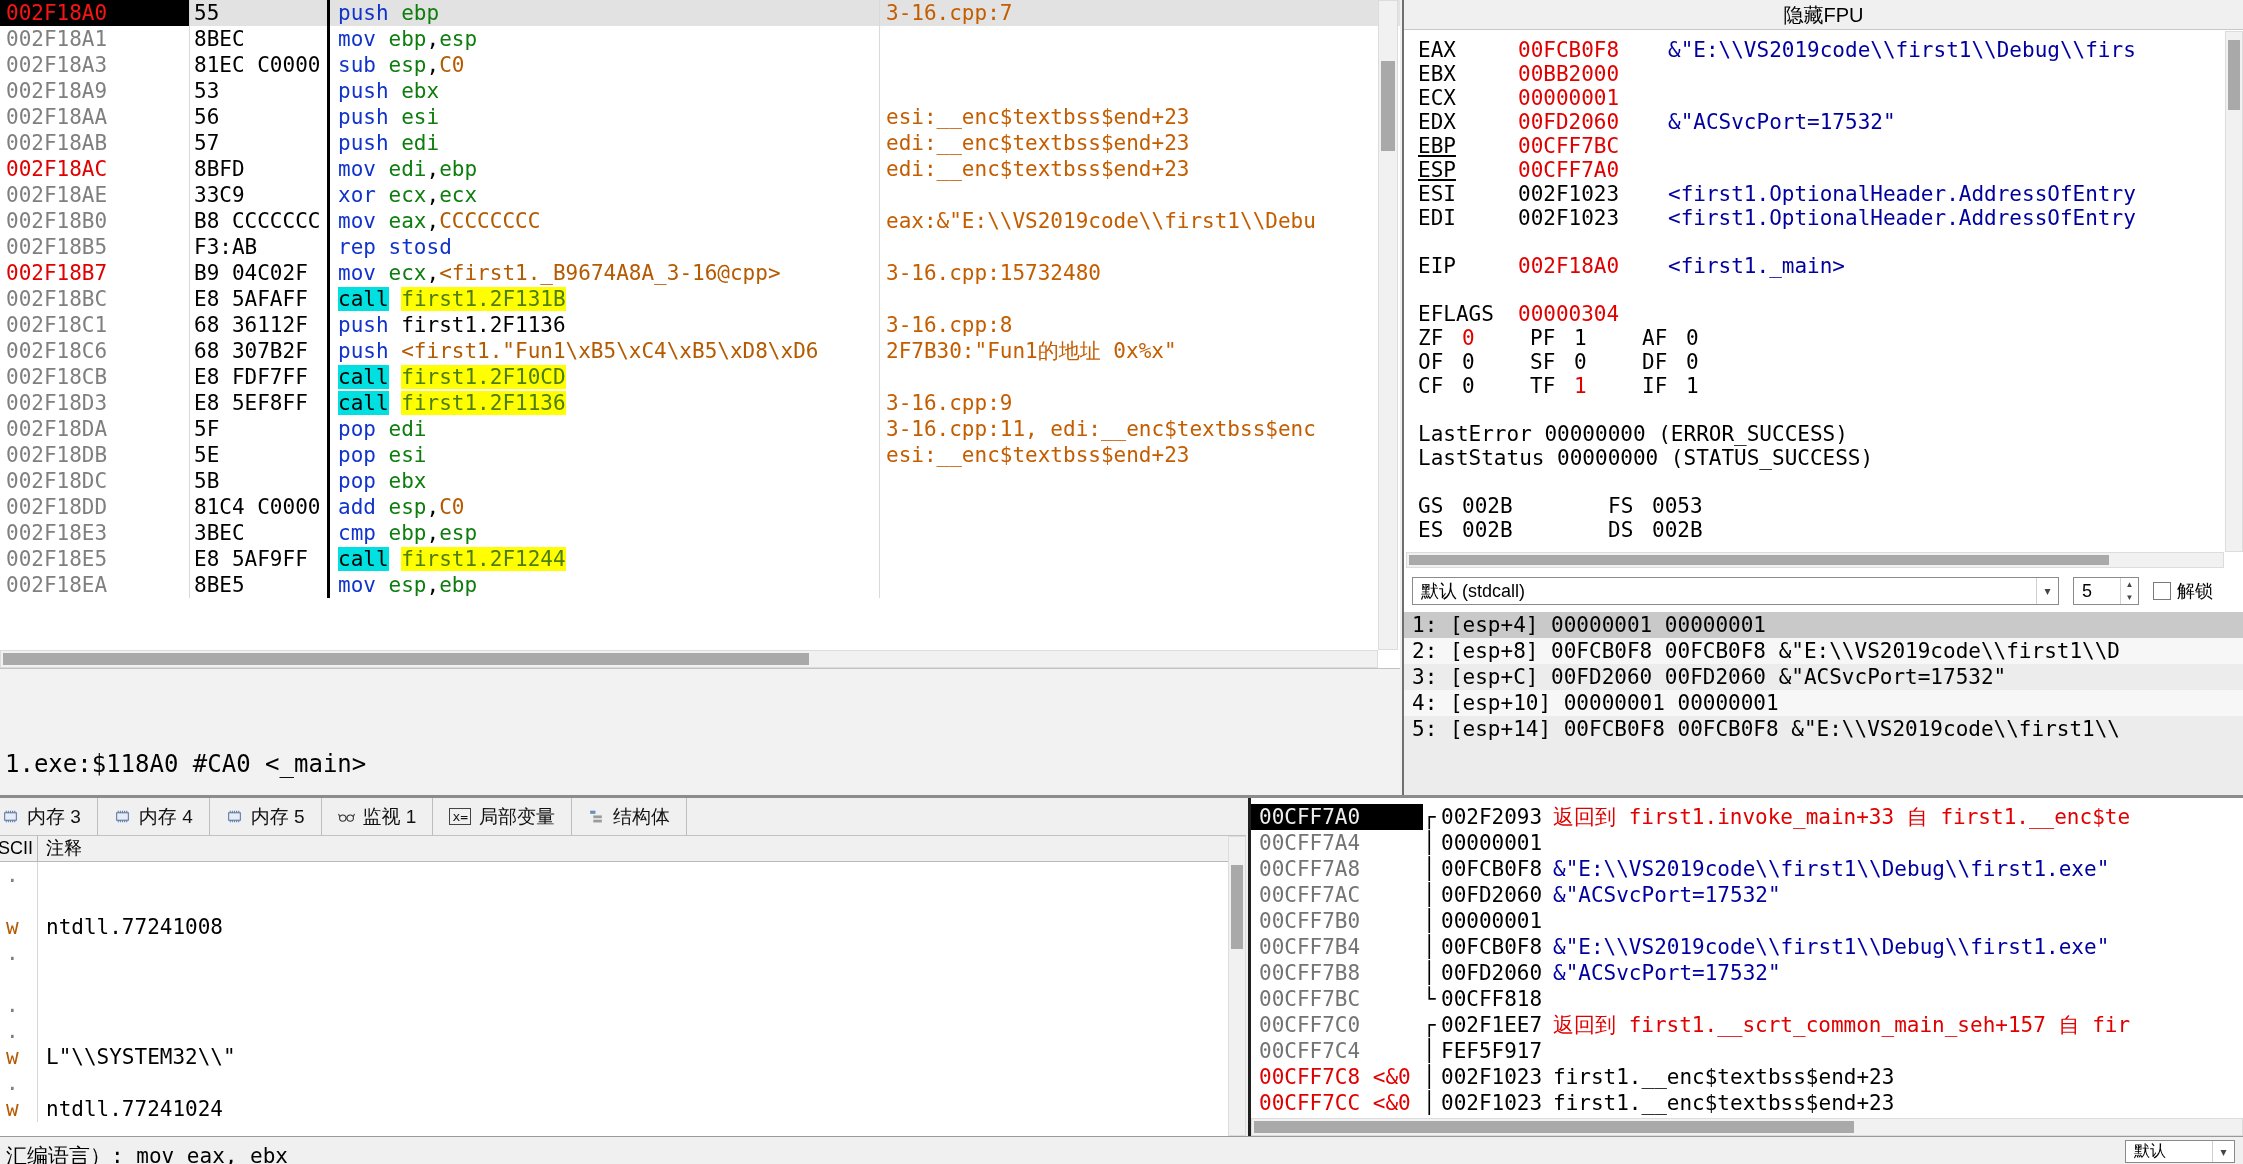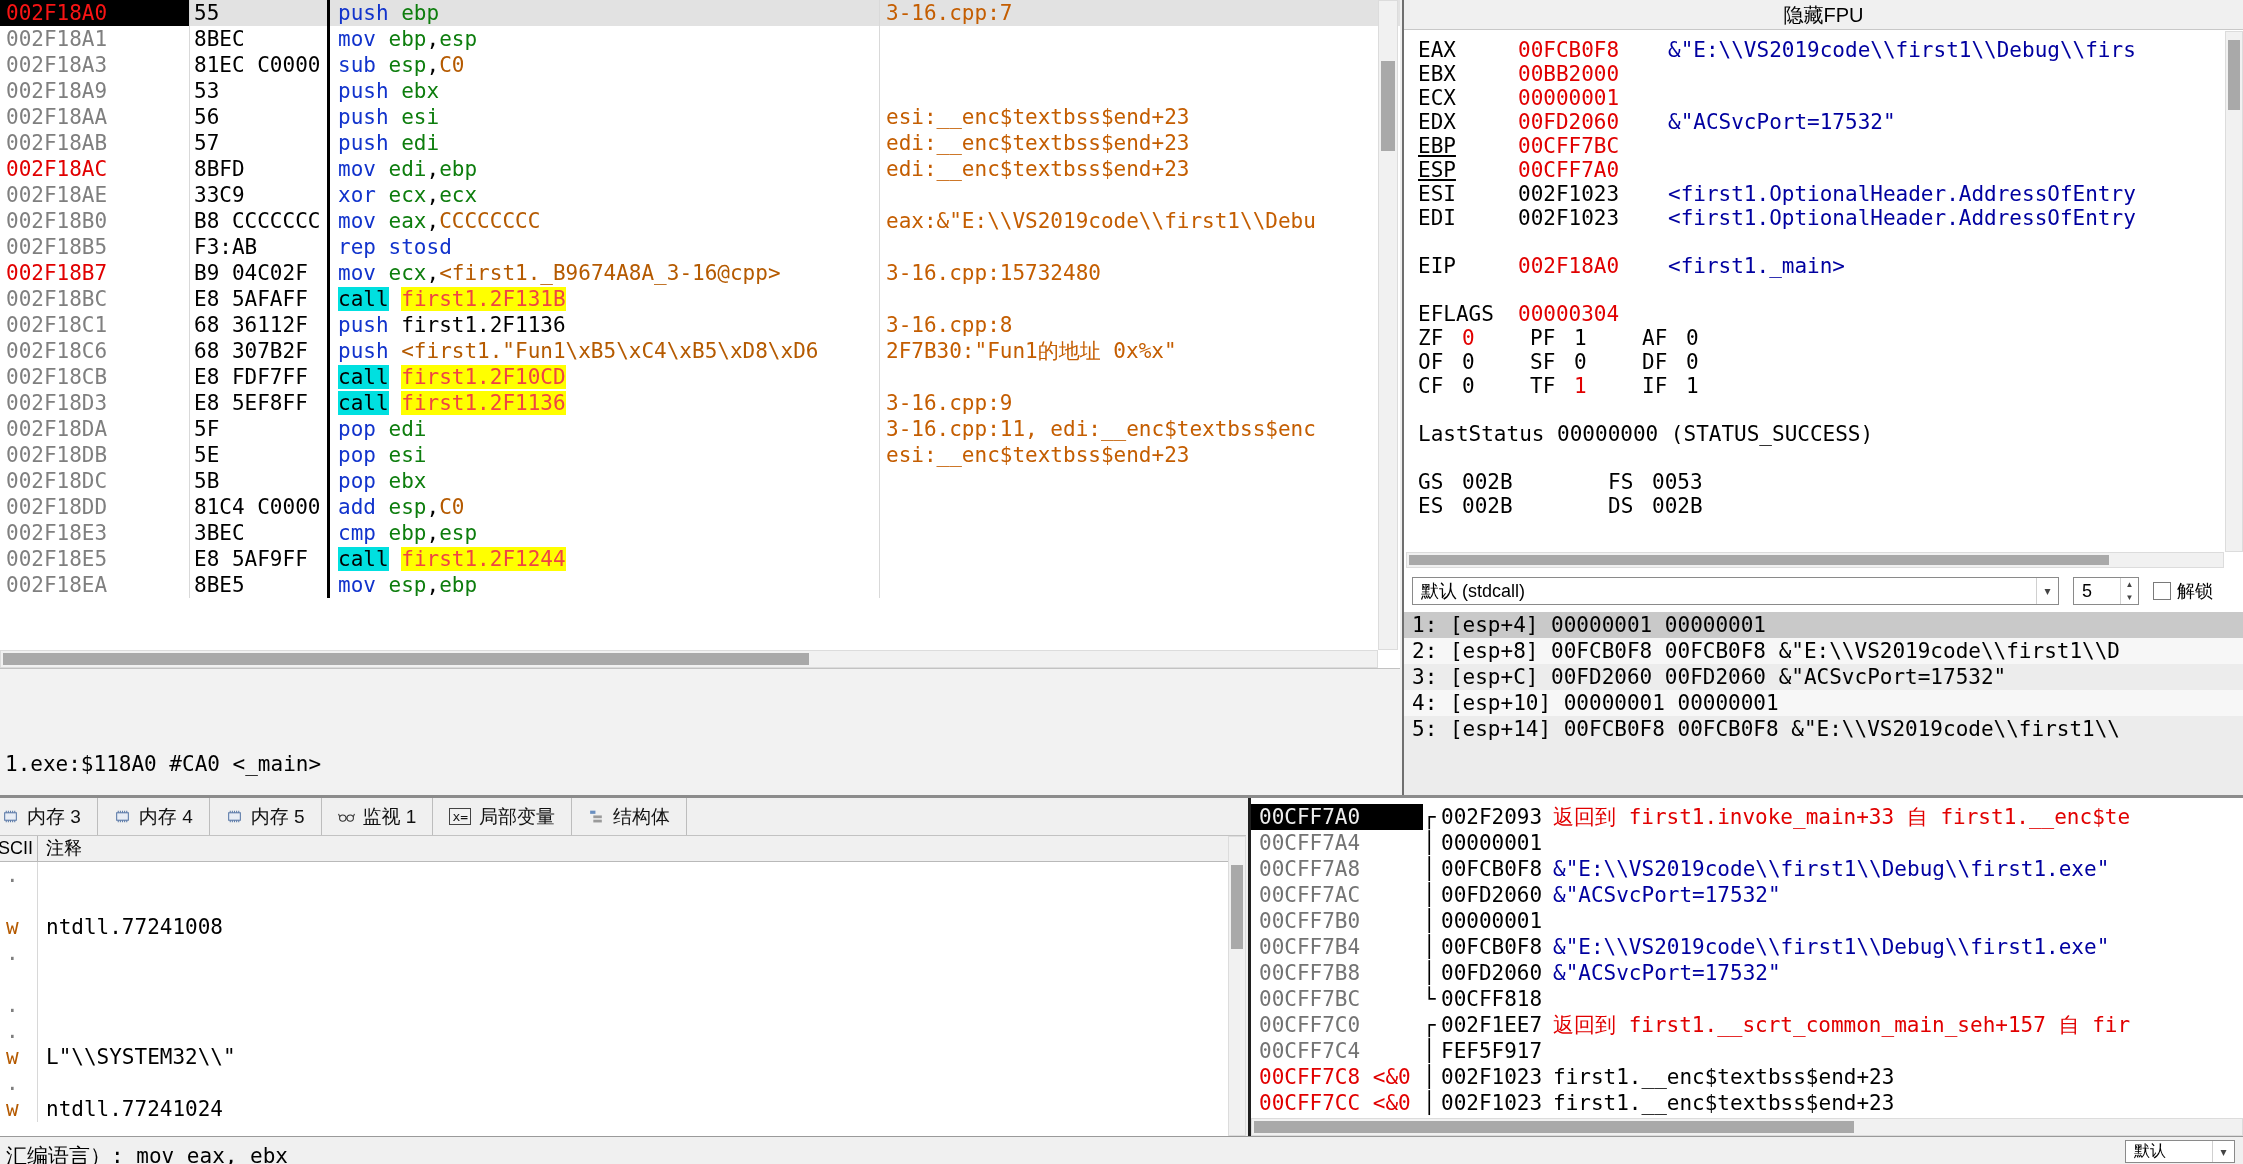--- a/index.html
+++ b/index.html
@@ -21,26 +21,26 @@
   .da-bytes{width:140px;padding-left:4px;flex:none;overflow:hidden;border-right:3px solid #000000}
   .da-ins{width:550px;padding-left:8px;flex:none;overflow:hidden;border-right:1px solid #d9d9d9}
   .da-cmt{flex:1;padding-left:6px;overflow:hidden}
   .tk-mn{color:#1133cc}
   .tk-reg{color:#0d7d0d}
   .tk-val{color:#b55a00}
   .tk-sym{color:#000}
   .tk-pl{color:#000}
   .tk-u{color:#000;}
   .tk-call{background:#00e0e0;color:#000}
-  .tk-tgt{background:#ffff00;color:#ef4444}
+  .tk-tgt{background:#ffff00;color:#4d7c0f}
   .tk-cmt{color:#c45d00}
 
   
   #modstrip{position:absolute;left:0;top:668px;width:1400px;height:127px;background:#f2f2f2;border-top:1px solid #c2c2c2}
-  #modtext{position:absolute;left:5px;top:82px;font-size:21px;line-height:26px;white-space:pre}
+  #modtext{position:absolute;left:5px;top:82px;font-size:24px;line-height:26px;white-space:pre}
 
   
   #registers{position:absolute;left:1402px;top:0;width:841px;height:796px;background:#fff;border-left:2px solid #6f6f6f}
   #regTitle{height:30px;background:#f0f0f0;border-bottom:1px solid #c8c8c8;text-align:center;
             font-family:"Liberation Sans",sans-serif;font-size:20px;line-height:30px}
   #regLines{position:absolute;top:38px;left:14px;right:16px;overflow:hidden}
   .rg-line{height:24px;line-height:24px;font-size:21px;white-space:pre}
   .rg-name{display:inline-block;width:100px}
   .rg-name.u{text-decoration:underline}
   .rg-val{display:inline-block;min-width:150px}
@@ -168,20 +168,21 @@
         <div class="rg-line"><span class="rg-name">ESI</span><span class="rg-val">002F1023</span><span class="rg-ann">&lt;first1.OptionalHeader.AddressOfEntry</span></div>
         <div class="rg-line"><span class="rg-name">EDI</span><span class="rg-val">002F1023</span><span class="rg-ann">&lt;first1.OptionalHeader.AddressOfEntry</span></div>
         <div class="rg-line"></div>
         <div class="rg-line"><span class="rg-name">EIP</span><span class="rg-val red">002F18A0</span><span class="rg-ann">&lt;first1._main&gt;</span></div>
         <div class="rg-line"></div>
         <div class="rg-line"><span class="rg-name">EFLAGS</span><span class="rg-val red">00000304</span></div>
         <div class="rg-line"><span class="rg-flag"><span class="rg-fname">ZF</span><span class="red">0</span></span><span class="rg-flag"><span class="rg-fname">PF</span><span>1</span></span><span class="rg-flag"><span class="rg-fname">AF</span><span>0</span></span></div>
         <div class="rg-line"><span class="rg-flag"><span class="rg-fname">OF</span><span>0</span></span><span class="rg-flag"><span class="rg-fname">SF</span><span>0</span></span><span class="rg-flag"><span class="rg-fname">DF</span><span>0</span></span></div>
         <div class="rg-line"><span class="rg-flag"><span class="rg-fname">CF</span><span>0</span></span><span class="rg-flag"><span class="rg-fname">TF</span><span class="red">1</span></span><span class="rg-flag"><span class="rg-fname">IF</span><span>1</span></span></div>
         <div class="rg-line"></div>
+        <div class="rg-line">LastError 00000000 (ERROR_SUCCESS)</div>
         <div class="rg-line">LastStatus 00000000 (STATUS_SUCCESS)</div>
         <div class="rg-line"></div>
         <div class="rg-line"><span class="rg-seg"><span class="rg-fname">GS</span><span>002B</span></span><span class="rg-seg"><span class="rg-fname">FS</span><span>0053</span></span></div>
         <div class="rg-line"><span class="rg-seg"><span class="rg-fname">ES</span><span>002B</span></span><span class="rg-seg"><span class="rg-fname">DS</span><span>002B</span></span></div>
       </div>
     <div class="sb" style="right:0;top:31px;width:18px;height:521px">
       <div class="sb-thumb" style="left:2px;right:2px;top:8px;height: 70px"></div>
     </div>
     <div class="sb" style="left:2px;top:552px;width:818px;height:16px">
       <div class="sb-thumb" style="top:2px;bottom:2px;left:2px;width:700px"></div>

